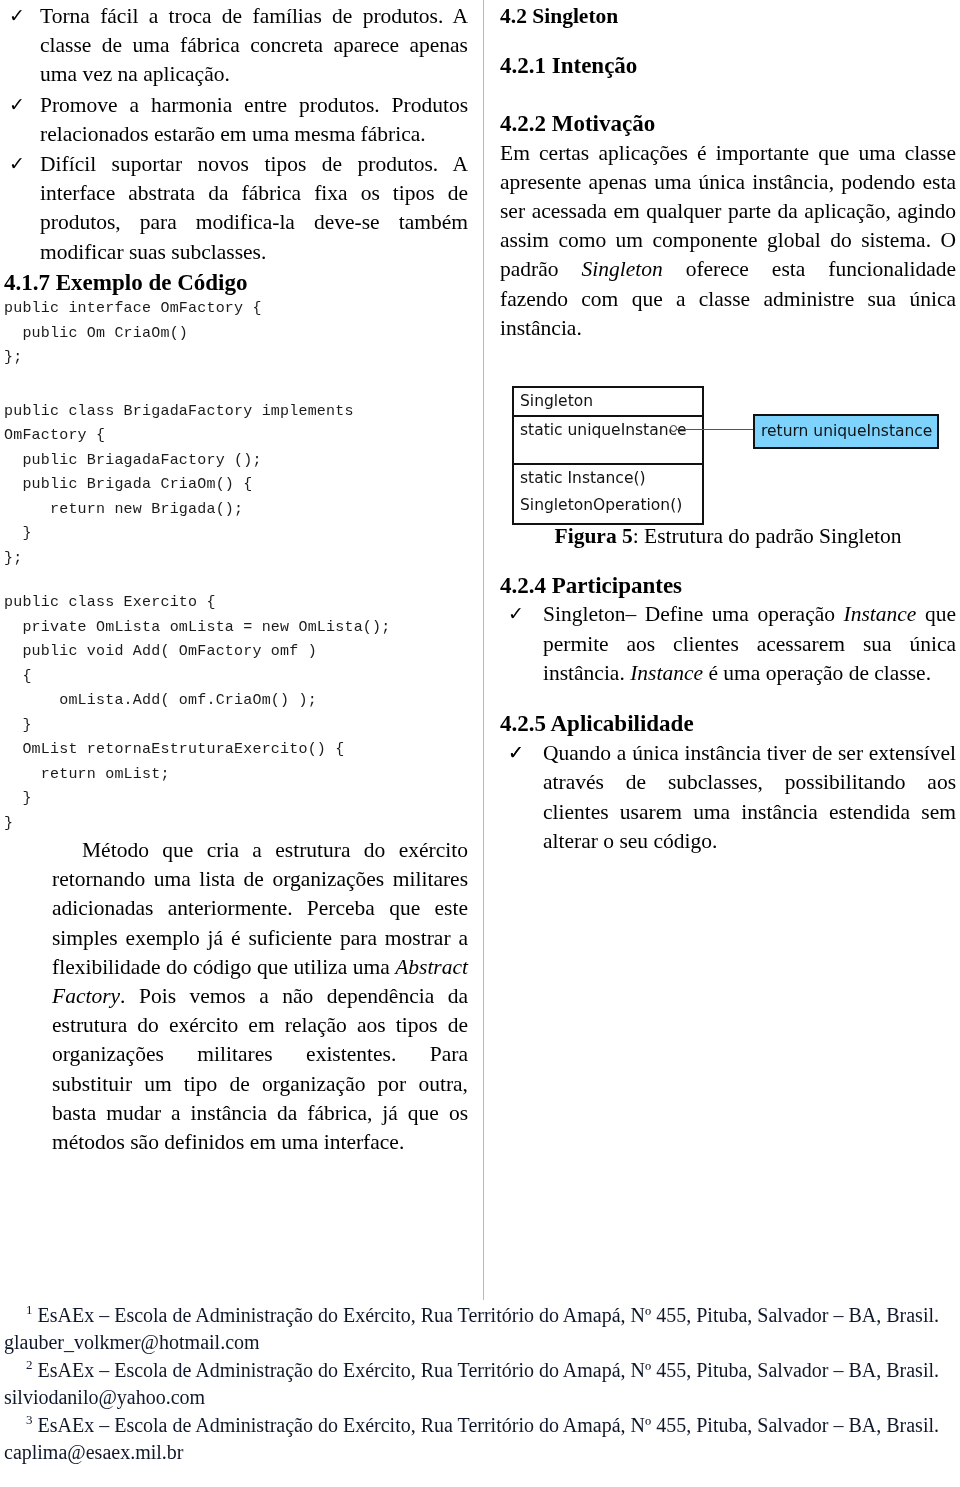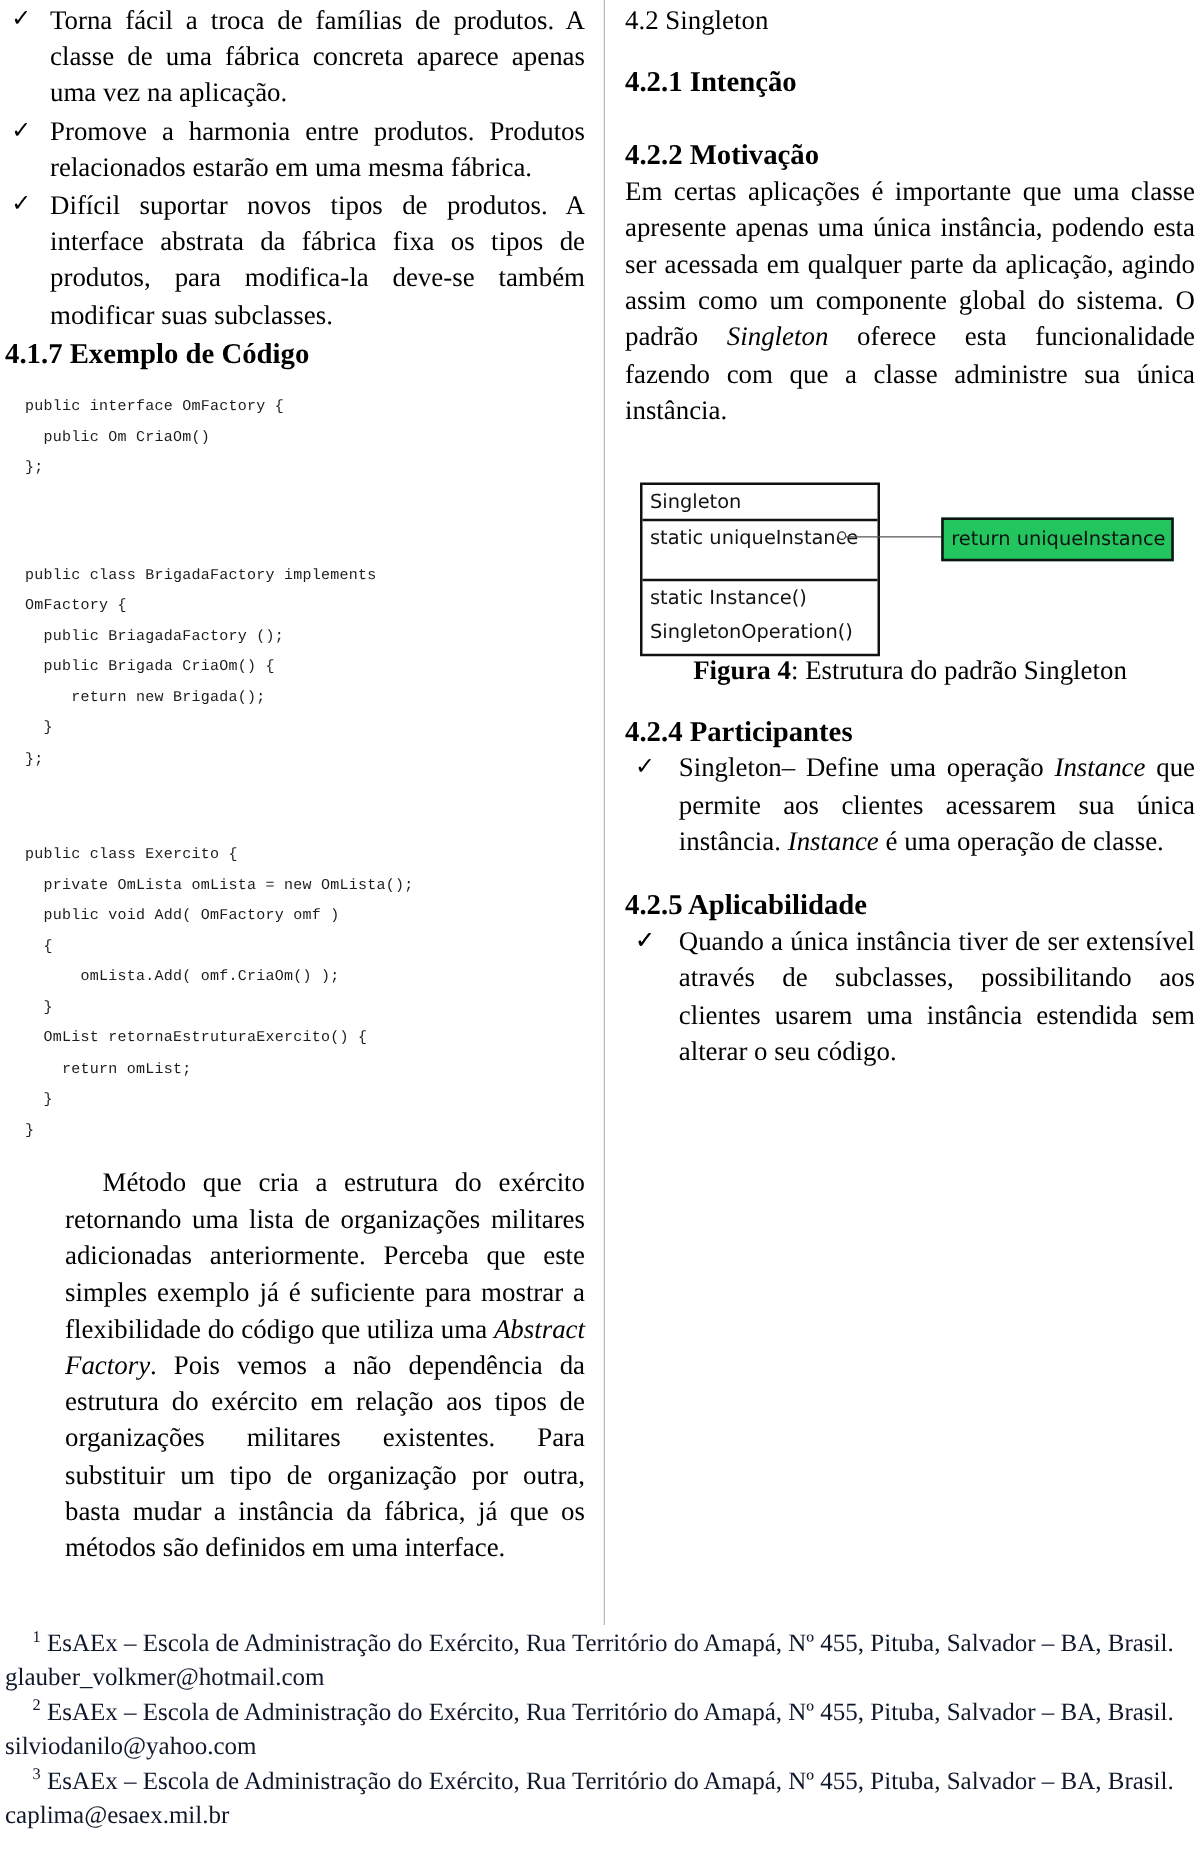--- a/index.html
+++ b/index.html
@@ -68,40 +68,40 @@
     line-height: 29.2px;
     font-family: "DejaVu Sans", sans-serif;
     font-weight: 400;
   }
   .col-right .ckitem { padding-left: 43px; }
   .col-right .ckitem .ck { left: 8px; }
 
   
   h2.sec {
     font-size: 21.5px;
-    font-weight: normal;
+    font-weight: bold;
     margin: 0;
     line-height: 29.2px;
   }
   h3.sub {
     font-size: 23px;
     font-weight: bold;
     margin: 0;
     line-height: 29.2px;
   }
   .gap-md { height: 20px; }
   .gap-lg { height: 29px; }
 
   
   .code {
     font-family: "Liberation Mono", "DejaVu Sans Mono", monospace;
-    font-size: 12px;
+    font-size: 15px;
     line-height: 24.5px;
     white-space: pre;
-    margin: 16px;
+    margin: 0;
     color: #1b1b1b;
     letter-spacing: 0.2px;
   }
 
   
   .figure {
     position: relative;
     width: 456px;
     height: 150px;
     font-family: "DejaVu Sans", "Liberation Sans", sans-serif;
@@ -121,21 +121,21 @@
     white-space: nowrap;
   }
   .uml-sep { border-top: 2px solid #111; }
   .uml-compartment-ops { padding-bottom: 4px; }
   .uml-compartment-attrs { min-height: 48px; }
   .uml-note {
     position: absolute;
     left: 253px; top: 42px;
     width: 186px;
     border: 2px solid #111;
-    background: #22c55e;
+    background: #7dd3fc;
     padding: 4px 6px 5px 6px;
     font-size: 15.5px;
     line-height: 22px;
     text-align: left;
     color: #111;
     white-space: nowrap;
   }
   .uml-link {
     position: absolute;
     left: 176px; top: 57px;
@@ -264,21 +264,21 @@
           <div class="uml-sep uml-compartment-ops">
             <div class="uml-row">static Instance()</div>
             <div class="uml-row">SingletonOperation()</div>
           </div>
         </div>
         <div class="uml-anchor"></div>
         <div class="uml-link"></div>
         <div class="uml-note">return uniqueInstance</div>
       </div>
 
-      <p class="fig-caption"><b>Figura 4</b><span>: Estrutura do padrão Singleton</span></p>
+      <p class="fig-caption"><b>Figura 5</b><span>: Estrutura do padrão Singleton</span></p>
 
       <div class="gap-md"></div>
 
       <h3 class="sub">4.2.4 Participantes</h3>
       <ul class="cklist">
         <li class="ckitem">
           <span class="ck">✓</span>
           <span>Singleton– Define uma operação </span><i>Instance</i><span> que permite aos clientes acessarem sua única instância. </span><i>Instance</i><span> é uma operação de classe.</span>
         </li>
       </ul>

